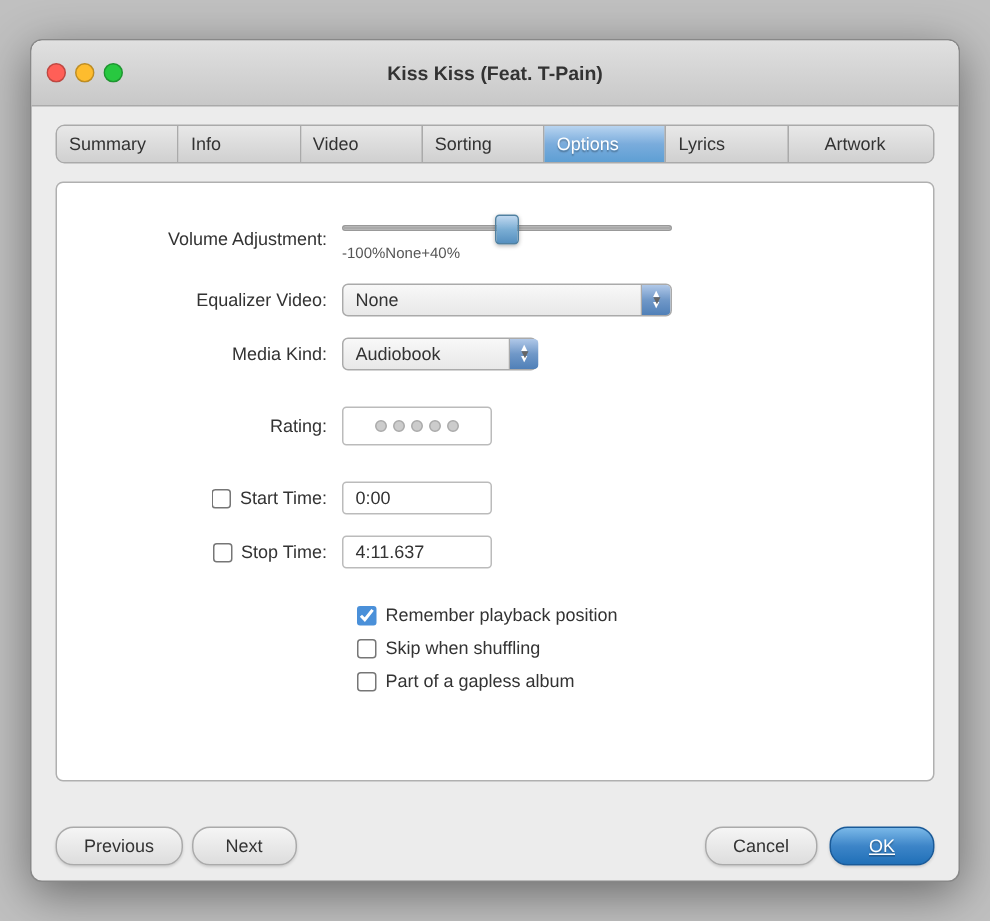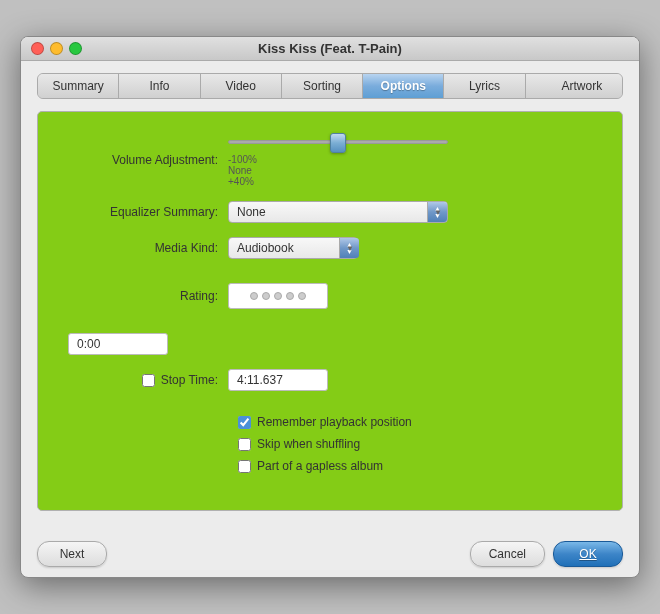--- a/index.html
+++ b/index.html
@@ -16,21 +16,21 @@
     .window {
       width: 620px;
       background: #ececec;
       border-radius: 8px;
       box-shadow: 0 8px 32px rgba(0,0,0,0.45), inset 0 1px 0 rgba(255,255,255,0.8);
       border: 1px solid #888;
       overflow: hidden;
     }
     .title-bar {
       background: linear-gradient(to bottom, #e0e0e0 0%, #c8c8c8 100%);
-      height: 24px;
+      height: 44px;
       display: flex;
       align-items: center;
       justify-content: center;
       border-bottom: 1px solid #aaa;
       position: relative;
     }
     .title-bar-title {
       font-size: 13px;
       font-weight: bold;
       color: #333;
@@ -62,39 +62,39 @@
       gap: 0;
       margin-bottom: 12px;
       border: 1px solid #aaa;
       border-radius: 6px;
       overflow: hidden;
       background: #d4d4d4;
     }
     .tab {
       flex: 1;
       padding: 5px 8px;
-      text-align: center;
+      text-align: left;
       font-size: 12px;
       color: #333;
       cursor: pointer;
       background: linear-gradient(to bottom, #e8e8e8 0%, #d0d0d0 100%);
       border-right: 1px solid #aaa;
       user-select: none;
     }
     .tab:last-child { border-right: none; padding-left: 24px; }
     .tab.active {
       background: linear-gradient(to bottom, #b8d4f0 0%, #7aacdc 50%, #5e9fd4 100%);
       color: #fff;
-      font-weight: bold;
+      font-weight: normal;
       text-shadow: 0 1px 1px rgba(0,0,0,0.3);
     }
 
     
     .panel {
-      background: #84cc16;
+      background: #ffffff;
       border: 1px solid #b0b0b0;
       border-radius: 5px;
       padding: 20px 30px 20px;
       min-height: 400px;
     }
 
     
     .form-row {
       display: flex;
       align-items: center;
@@ -144,21 +144,20 @@
       box-shadow: 0 1px 3px rgba(0,0,0,0.3);
       cursor: pointer;
     }
     .slider-labels {
       display: flex;
       justify-content: flex-start;
       width: 220px;
       font-size: 10px;
       color: #555;
       margin-top: 2px;
-      flex-direction: column;
     }
 
     
     .mac-select {
       appearance: none;
       -webkit-appearance: none;
       background: linear-gradient(to bottom, #f8f8f8 0%, #e8e8e8 100%);
       border: 1px solid #aaa;
       border-radius: 4px;
       padding: 3px 24px 3px 8px;
@@ -332,21 +331,21 @@
             <div class="slider-labels">
               <span>-100%</span>
               <span style="position:relative;left:0;">None</span>
               <span>+40%</span>
             </div>
           </div>
         </div>
       </div>
 
       <div class="form-row">
-        <div class="form-label">Equalizer Summary:</div>
+        <div class="form-label">Equalizer Video:</div>
         <div class="form-control">
           <div class="select-wrapper">
             <select class="mac-select">
               <option>None</option>
             </select>
             <div class="select-arrows">
               <span>▲</span>
               <span>▼</span>
             </div>
           </div>
@@ -379,20 +378,24 @@
             <div class="dot"></div>
             <div class="dot"></div>
             <div class="dot"></div>
           </div>
         </div>
       </div>
 
       <div class="spacer"></div>
 
       <div class="form-row">
+        <div class="form-label" style="display:flex;align-items:center;justify-content:flex-end;padding-right:10px;">
+          <input type="checkbox" class="mac-checkbox" style="margin-right: 6px;">
+          <span>Start Time:</span>
+        </div>
         <div class="form-control">
           <input type="text" class="mac-input" value="0:00" style="">
         </div>
       </div>
 
       <div class="form-row">
         <div class="form-label" style="display:flex;align-items:flex-end;justify-content:flex-end;padding-right:10px;">
           <input type="checkbox" class="mac-checkbox" style="margin-right: 6px;">
           <span>Stop Time:</span>
         </div>
@@ -416,20 +419,21 @@
       <div class="checkbox-row">
         <input type="checkbox" class="mac-checkbox" style="">
         <label class="checkbox-label">Part of a gapless album</label>
       </div>
 
     </div>
   </div>
 
   <div class="bottom-bar">
     <div class="bottom-left">
+      <button class="mac-button">Previous</button>
       <button class="mac-button">Next</button>
     </div>
     <div class="bottom-right">
       <button class="mac-button">Cancel</button>
       <button class="mac-button primary">OK</button>
     </div>
   </div>
 </div>
 
 </body></html>

